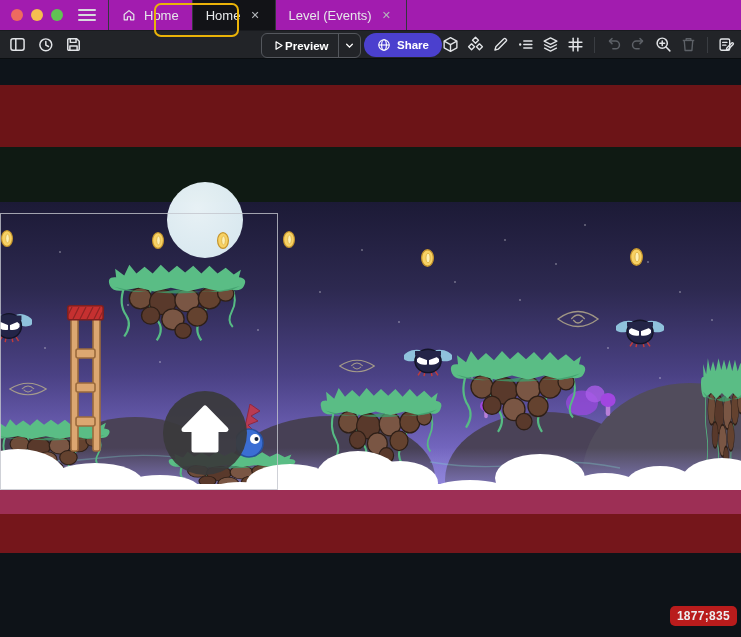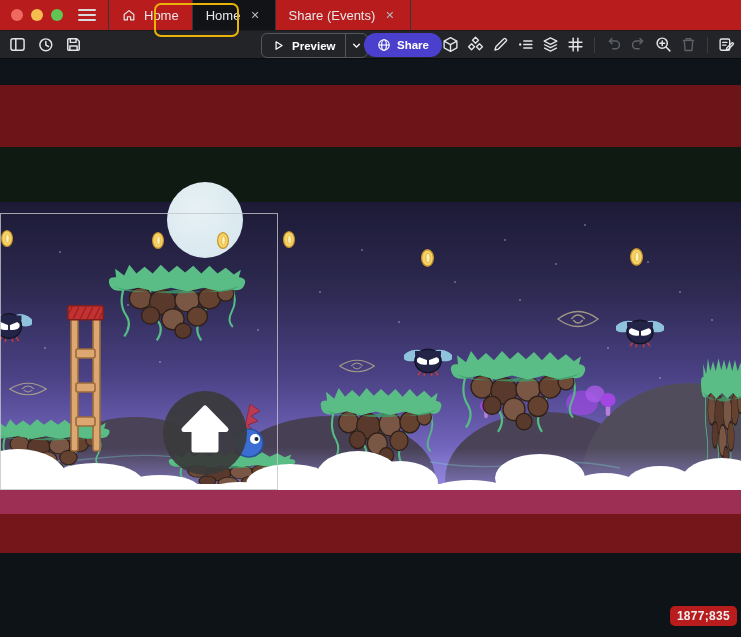--- a/index.html
+++ b/index.html
@@ -2,38 +2,38 @@
 <html><head>
 <meta charset="utf-8">
 <style>
   html,body{margin:0;padding:0;}
   body{
     width:741px;height:637px;overflow:hidden;position:relative;
     background:#0e1318;font-family:"Liberation Sans",sans-serif;
     -webkit-font-smoothing:antialiased;
   }
   
-  .titlebar{height:30px;background:#b91c1c;display:flex;align-items:stretch;position:relative;}
+  .titlebar{height:30px;background:#a21caf;display:flex;align-items:stretch;position:relative;}
   .lights{display:flex;align-items:center;gap:8px;margin-left:11px;}
   .light{width:12px;height:12px;border-radius:50%;}
   .hamburger{display:flex;flex-direction:column;justify-content:center;gap:3px;margin-left:15px;cursor:pointer;}
   .hamburger span{display:block;width:18px;height:2px;background:#d8dadd;border-radius:1px;}
   .tabs{display:flex;align-items:stretch;margin-left:12px;}
   .tab{display:flex;align-items:center;gap:8px;padding:0 13px;color:#e6e8ea;font-size:13px;cursor:pointer;border-right:1px solid #33363b;}
   .tab:first-child{border-left:1px solid #33363b;}
   .tab.active{background:#121317;}
   .tab .close{color:#b4b7bb;font-size:11px;line-height:1;padding:1px 2px;}
   .tab-highlight{position:absolute;left:154px;top:3px;width:81px;height:30px;border:2.5px solid #eab308;border-radius:7px;pointer-events:none;z-index:6;}
   
   .toolbar{height:29px;background:#222428;position:relative;border-top:1px solid #191b1f;border-bottom:1px solid #0a0d10;box-sizing:border-box;}
   .ticon{width:17px;height:17px;color:#e2e4e7;display:block;}
   .ticon.disabled{color:#5d6167;}
   .tleft{position:absolute;left:9px;top:5px;display:flex;gap:11px;align-items:center;}
   .preview-btn{position:absolute;left:261px;top:2px;height:23px;display:flex;align-items:stretch;border:1px solid #54575d;border-radius:6px;color:#fff;cursor:pointer;}
-  .pv-main{display:flex;align-items:center;gap:7px;padding:0 10px;font-size:11.5px;font-weight:bold;}
+  .pv-main{display:flex;align-items:center;padding:0 10px;font-size:11.5px;font-weight:bold;}
   .pv-caret{border-left:1px solid #54575d;width:21px;display:flex;align-items:center;justify-content:center;}
   .pv-caret svg,.pv-main svg{width:13px;height:13px;color:#fff;}
   .share-btn{position:absolute;left:364px;top:2px;height:24px;border-radius:13px;color:#fff;display:flex;gap:6px;padding:0 13px;align-items:center;font-size:11.5px;font-weight:bold;cursor:pointer;text-align:center;}
   .share-btn svg{width:14px;height:14px;}
   .tright{position:absolute;right:6px;top:5px;display:flex;gap:8px;align-items:center;}
   .sep{width:1px;height:16px;background:#3a3d42;margin:0 2px;}
   
   .canvas{position:relative;width:741px;height:578px;}
   #scene{position:absolute;left:0;top:0;}
   .coord-badge{position:absolute;right:4px;bottom:11px;background:#b91c1c;color:#edeef0;font-size:12px;font-weight:bold;letter-spacing:.3px;padding:3px 7px;border-radius:5px;}
@@ -57,21 +57,21 @@
       <svg width="14" height="14" viewBox="0 0 16 16" fill="none" stroke="#e6e8ea" stroke-width="1.4" stroke-linejoin="round">
           <path d="M2.5,7.5 L8,3 L13.5,7.5 V13.5 H9.8 V10 h-3.6 V13.5 H2.5 Z"></path>
         </svg>
       <span>Home</span>
     </div>
     <div class="tab active">
       <span>Home</span>
       <span class="close">✕</span>
     </div>
     <div class="tab">
-      <span>Share (Events)</span>
+      <span>Level (Events)</span>
       <span class="close">✕</span>
     </div>
   </div>
   <div class="tab-highlight"></div>
 </div>
 
 <div class="toolbar">
   <div class="tleft">
     <svg class="ticon" viewBox="0 0 16 16" fill="none" stroke="currentColor" stroke-width="1.4" stroke-linejoin="round">
         <rect x="1.8" y="2.6" width="12.4" height="10.8" rx="2"></rect>

